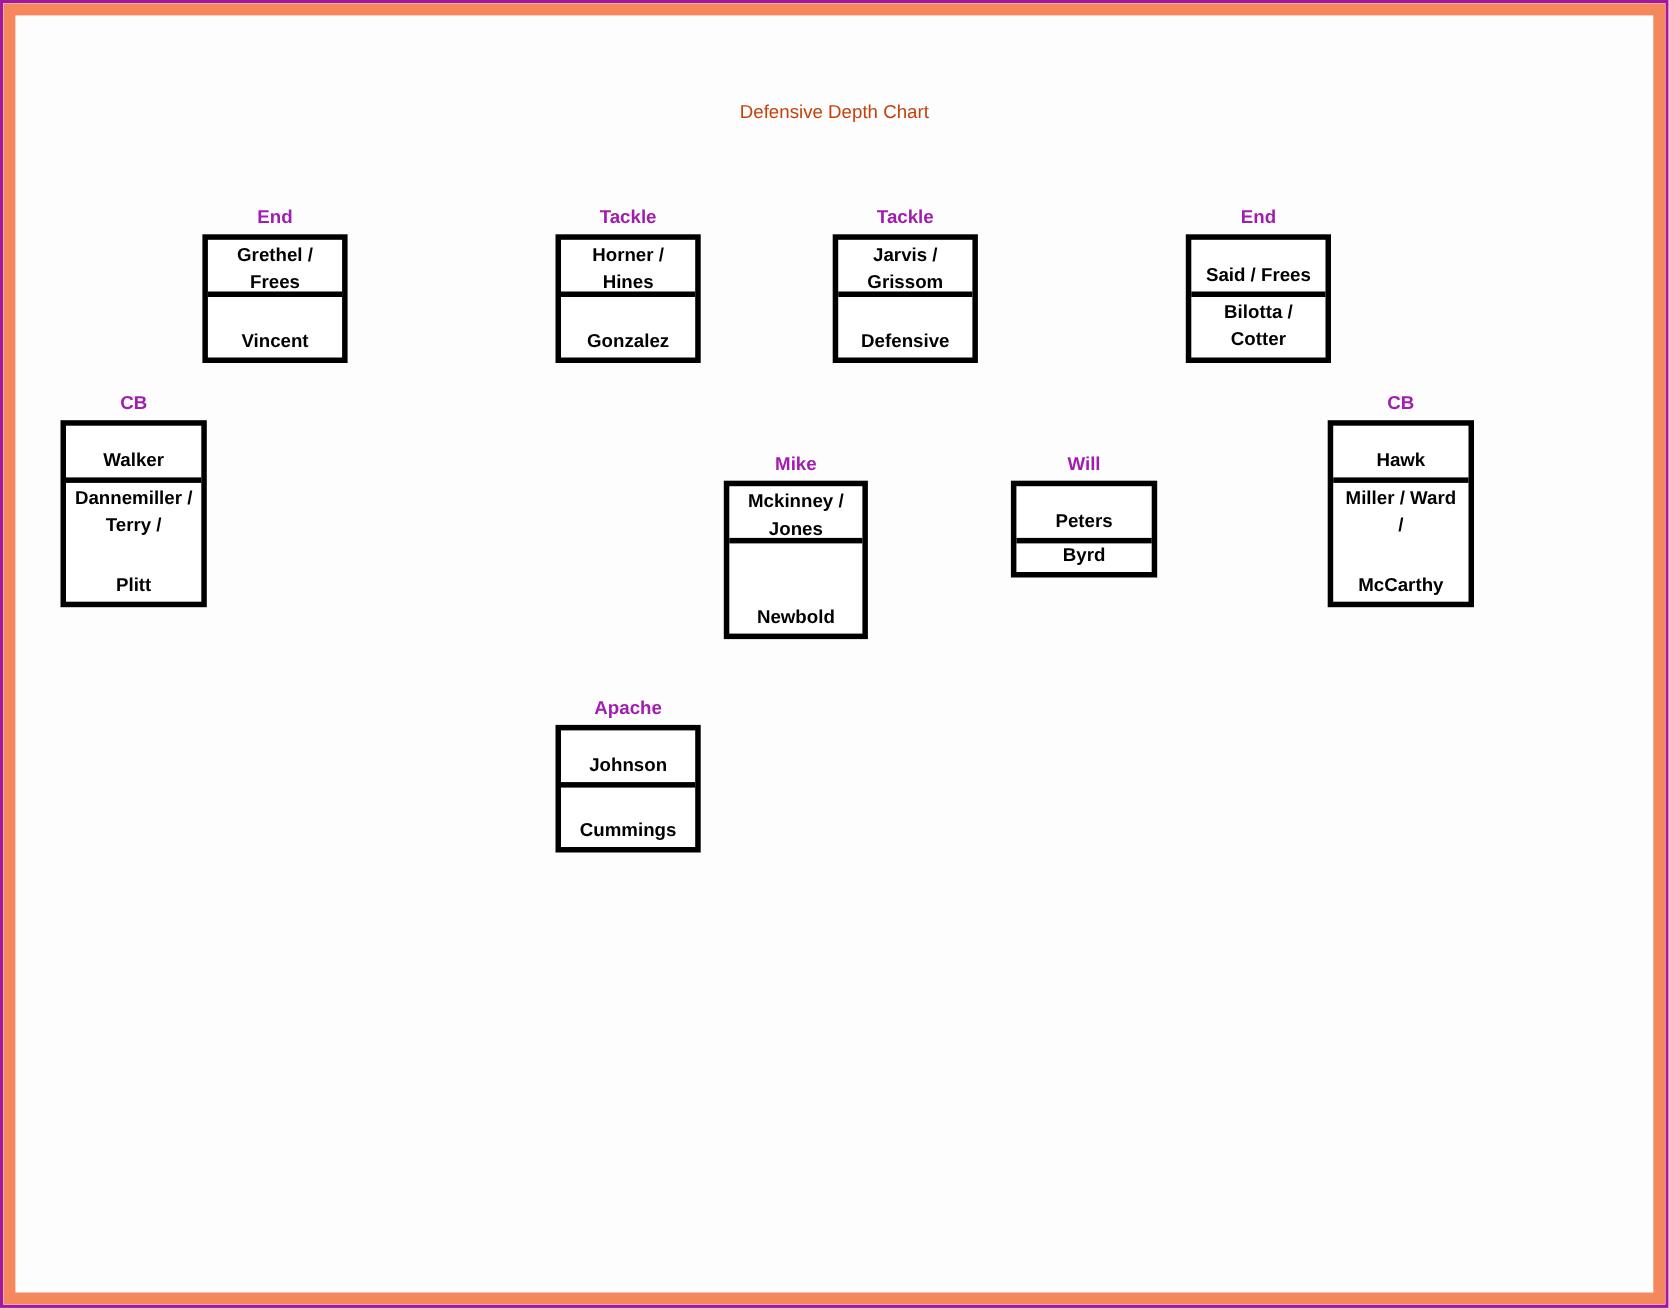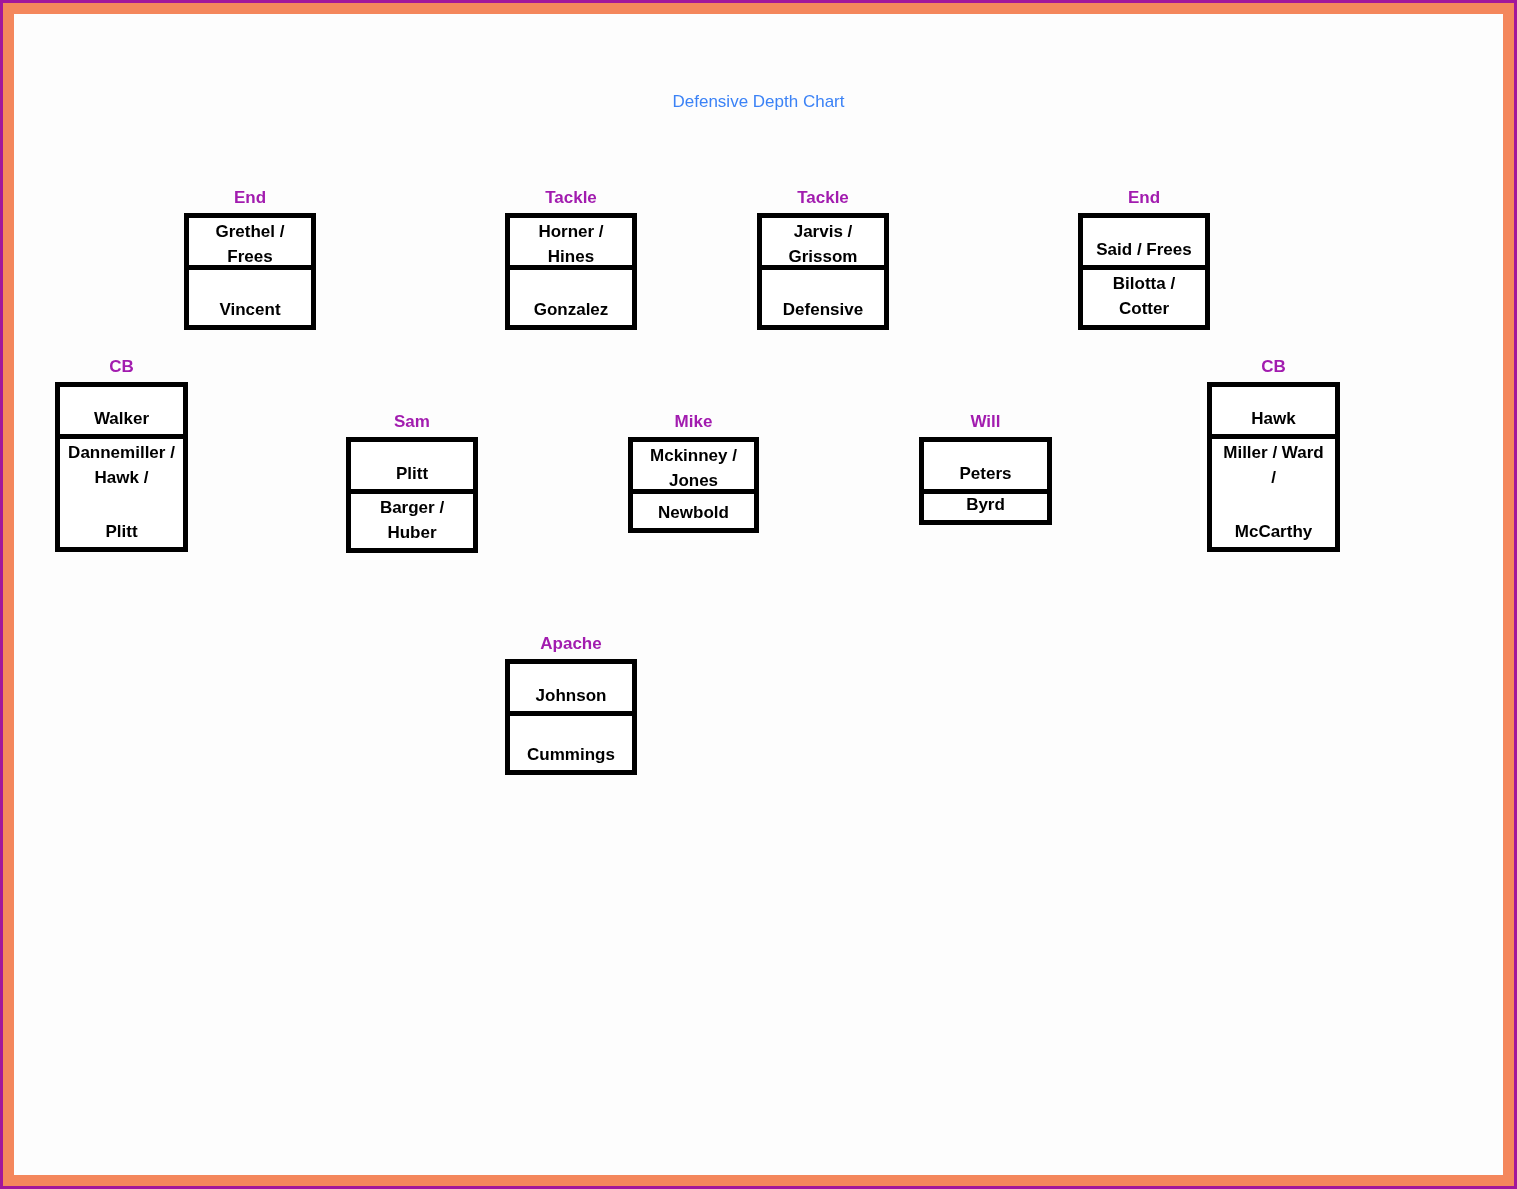--- a/index.html
+++ b/index.html
@@ -24,21 +24,21 @@
     background: #fdfdfd;
   }
   .title {
     position: absolute;
     left: 0;
     top: 78px;
     width: 100%;
     text-align: center;
     font-size: 17px;
     font-weight: 400;
-    color: #3b82f6;
+    color: #c2410c;
   }
   .pos {
     position: absolute;
   }
   .pos-label {
     position: absolute;
     bottom: 100%;
     left: -20px;
     right: -20px;
     margin-bottom: 5px;
@@ -141,40 +141,28 @@
     </div>
 
     <div class="pos" style="left:41px; top:368px; width:133px; height:170px;">
       <div class="pos-label">CB</div>
       <div class="pos-box">
         <div class="cell cell-top v-bottom">
             <span>Walker</span>
           </div>
         <div class="cell cell-bottom v-spread">
             <span>Dannemiller /
-Hawk /</span>
+Terry /</span>
             <span>Plitt</span>
           </div>
       </div>
     </div>
 
-    <div class="pos" style="left:332px; top:423px; width:132px; height:116px;">
-      <div class="pos-label">Sam</div>
-      <div class="pos-box">
-        <div class="cell cell-top v-bottom">
-            <span>Plitt</span>
-          </div>
-        <div class="cell cell-bottom v-top">
-            <span>Barger /
-Huber</span>
-          </div>
-      </div>
-    </div>
-
-    <div class="pos" style="left:614px; top:423px; width:131px; height:96px;">
+
+    <div class="pos" style="left:644px; top:423px; width:131px; height:144px;">
       <div class="pos-label">Mike</div>
       <div class="pos-box">
         <div class="cell cell-top v-top">
             <span>Mckinney /
 Jones</span>
           </div>
         <div class="cell cell-bottom v-bottom">
             <span>Newbold</span>
           </div>
       </div>

